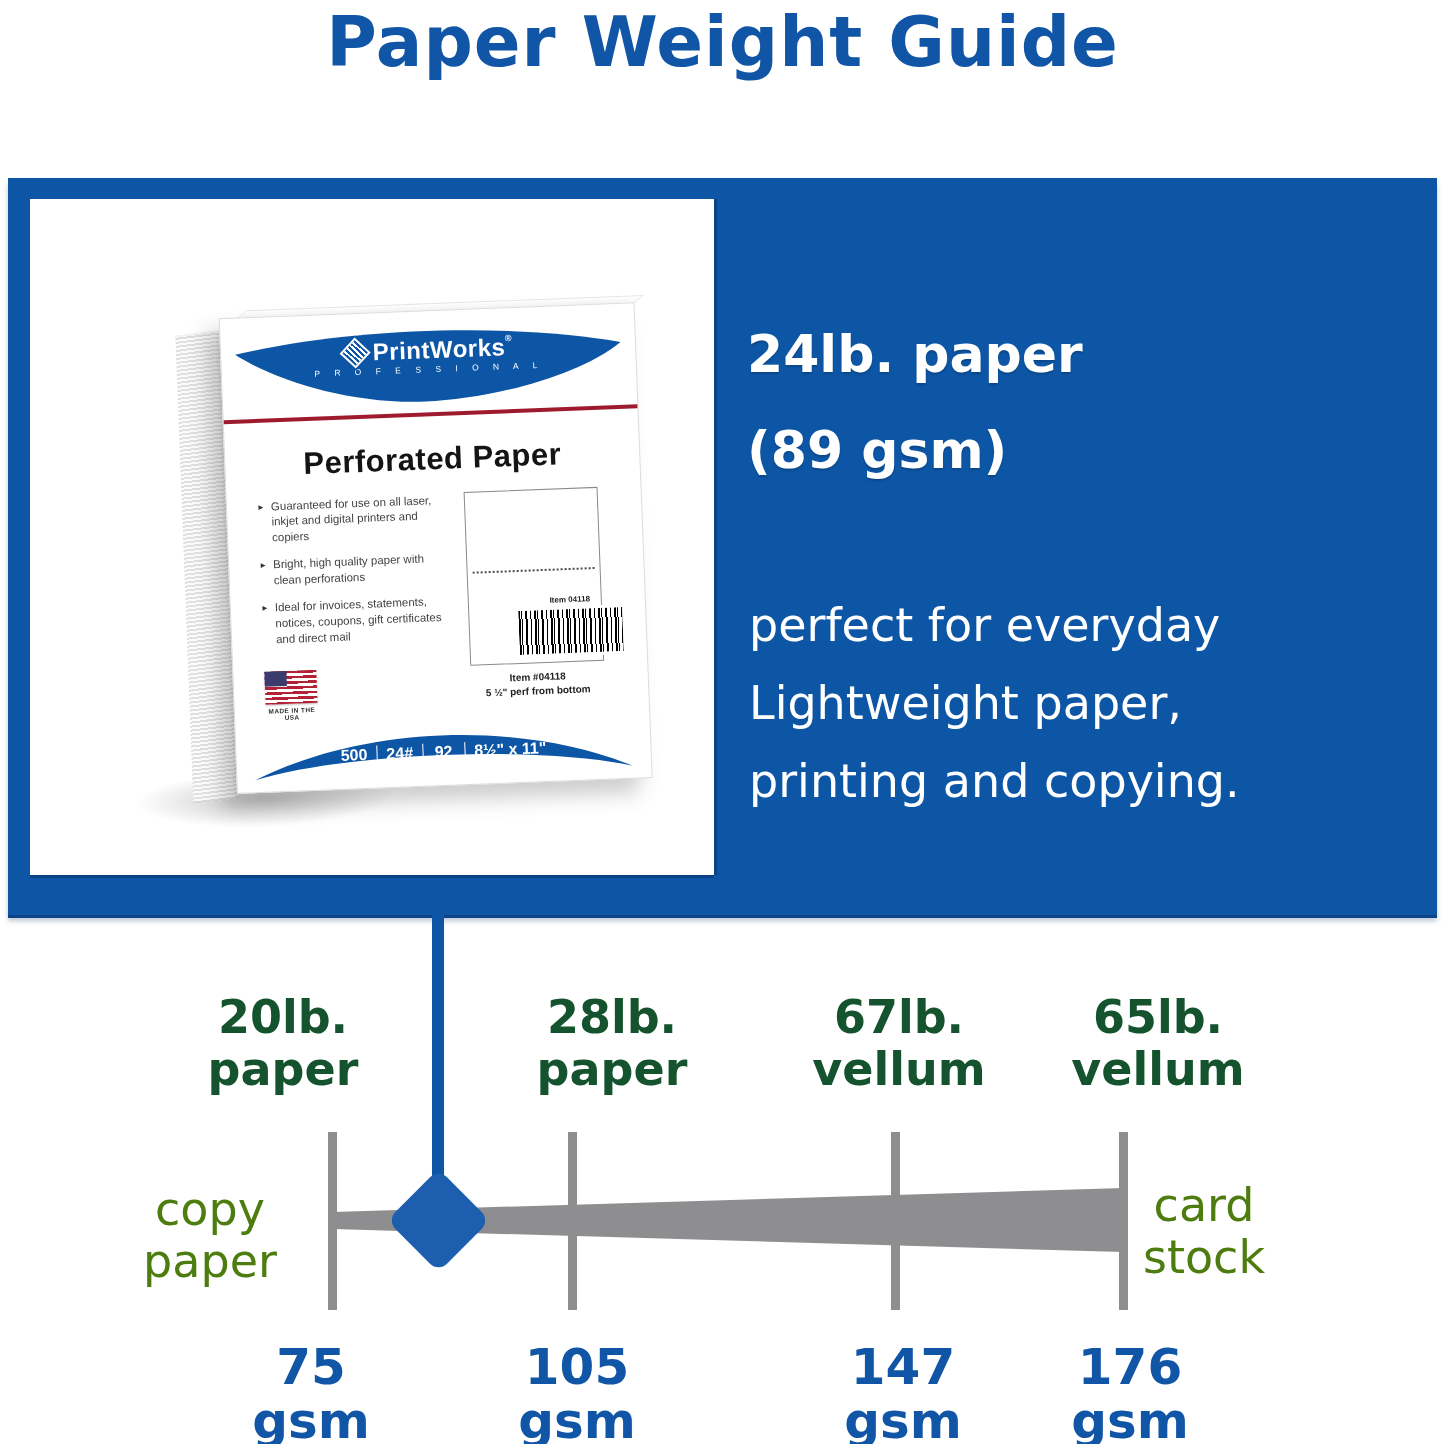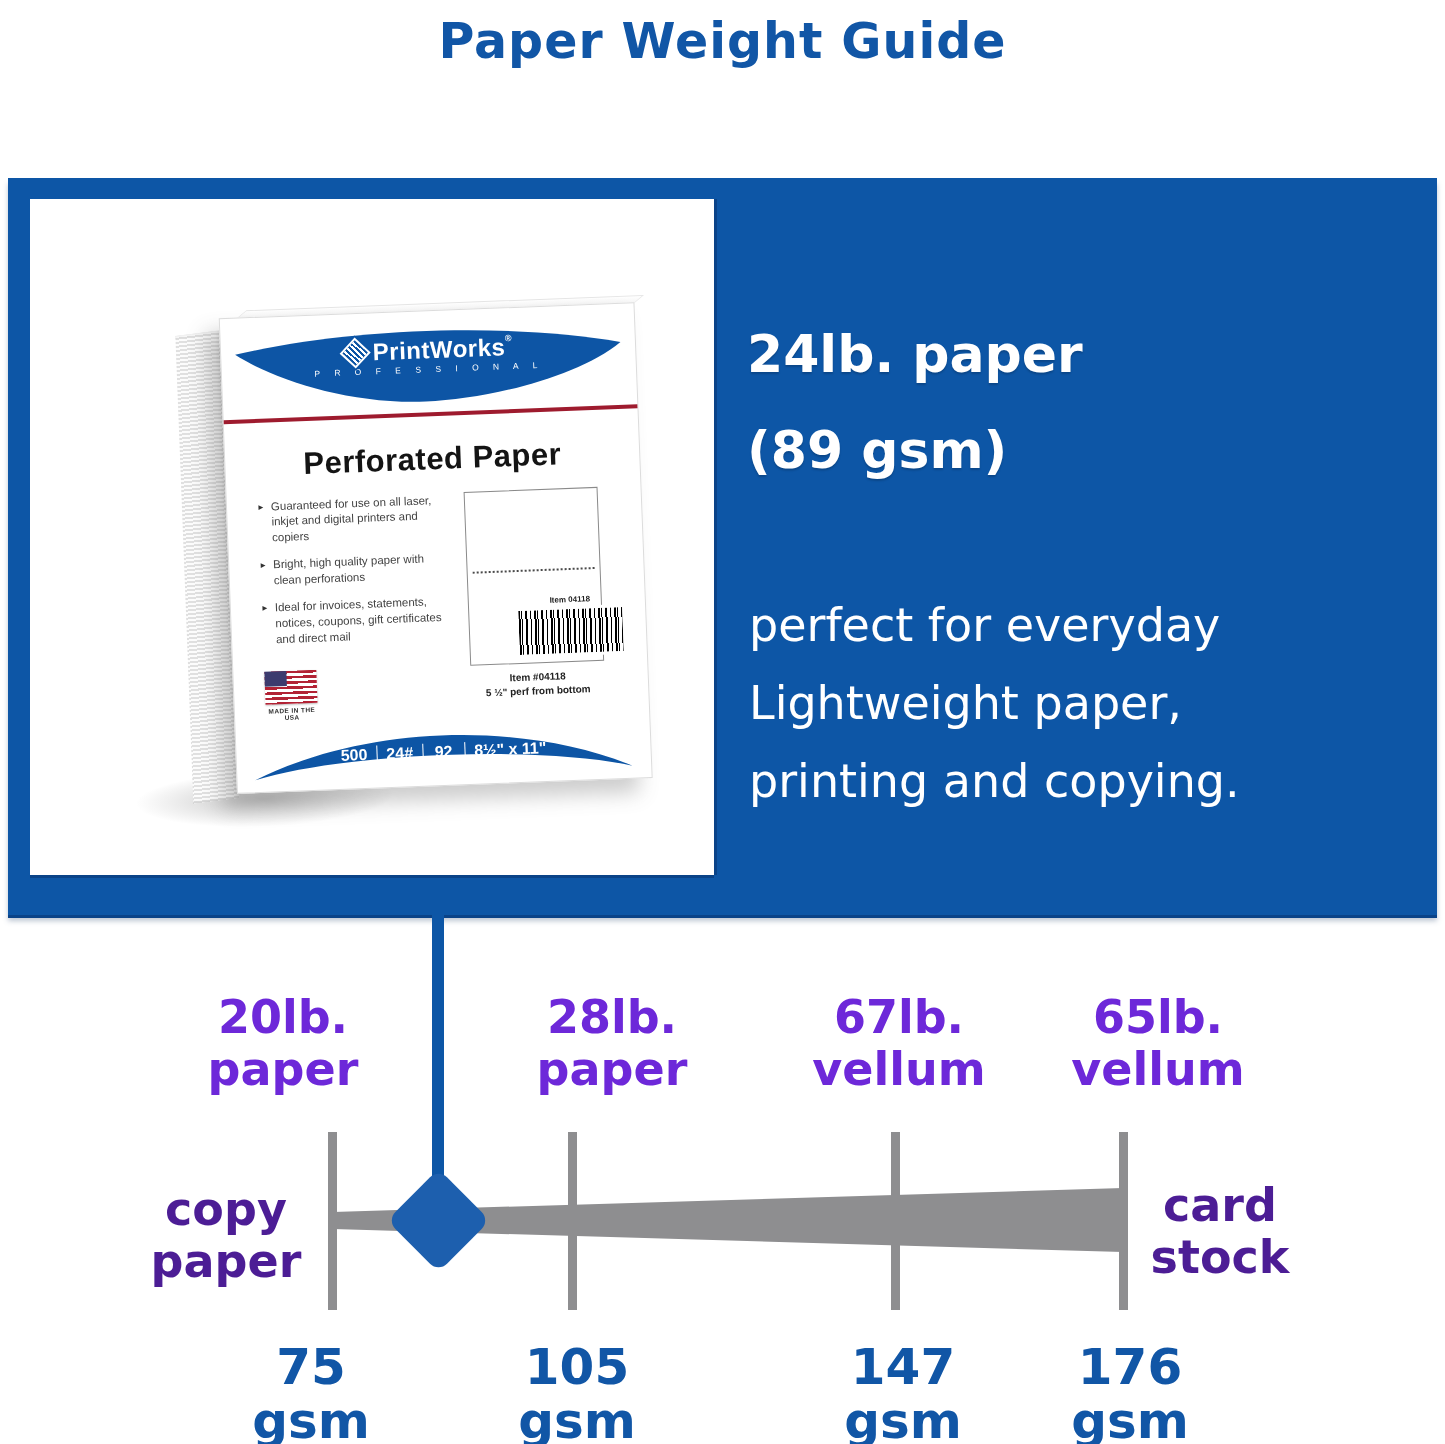--- a/index.html
+++ b/index.html
@@ -1,21 +1,21 @@
 <!DOCTYPE html>
 <html><head>
 <meta charset="utf-8">
 <style>
   html,body{margin:0;padding:0;background:#fff;}
   .canvas{position:relative;width:1445px;height:1444px;background:#fff;overflow:hidden;
           font-family:"DejaVu Sans",sans-serif;}
 
   
   .page-title{position:absolute;top:0;left:0;right:0;text-align:center;
-    font-size:49px;font-weight:bold;color:#1156a6;letter-spacing:1px;line-height:84px;}
+    font-size:69px;font-weight:bold;color:#1156a6;letter-spacing:1px;line-height:84px;}
 
   
   .blue-box{position:absolute;left:8px;top:178px;width:1429px;height:737px;background:#0d56a6;
     box-shadow:0 3px 0 #0a4388, 0 6px 5px rgba(110,130,160,.45);}
   .white-panel{position:absolute;left:22px;top:21px;width:684px;height:676px;background:#fff;
     box-shadow:0 3px 0 #0a4388, 3px 0 0 #0a4388;}
 
   .hero-head{position:absolute;left:739px;top:128px;color:#ffffff;font-weight:bold;
     font-size:52px;line-height:96px;text-shadow:0 2px 2px rgba(0,0,0,.18);}
   .hero-desc{position:absolute;left:741px;top:408px;color:#ffffff;
@@ -82,25 +82,25 @@
 
   
   .stem{position:absolute;left:432px;top:913px;width:12px;height:264px;background:#0d56a6;}
   .diamond{position:absolute;left:402px;top:1184px;width:73px;height:73px;background:#1d5fae;
     border-radius:12px;transform:rotate(45deg);}
   .tick{position:absolute;top:1132px;width:9px;height:178px;background:#8e8e90;}
   .tick1{left:328px;} .tick2{left:568px;} .tick3{left:891px;} .tick4{left:1119px;}
   .wedge{position:absolute;left:332px;top:1180px;width:792px;height:80px;}
 
   .lb-label{position:absolute;top:991px;transform:translateX(-50%);text-align:center;
-    font-weight:bold;color:#6d28d9;font-size:46px;line-height:52px;}
+    font-weight:bold;color:#14532d;font-size:46px;line-height:52px;}
   .gsm-label{position:absolute;top:1340px;transform:translateX(-50%);text-align:center;
     font-weight:bold;color:#1156a6;font-size:50px;line-height:54px;}
   .end-label{position:absolute;transform:translateX(-50%);text-align:center;
-    color:#4c1d95;font-size:46px;line-height:52px;font-weight:bold;margin-left:16px;}
+    color:#4d7c0f;font-size:46px;line-height:52px;font-weight:normal;}
 </style>
 </head>
 <body>
 
 <div class="canvas">
 
   <div class="page-title">Paper Weight Guide</div>
 
   <div class="blue-box">
 

